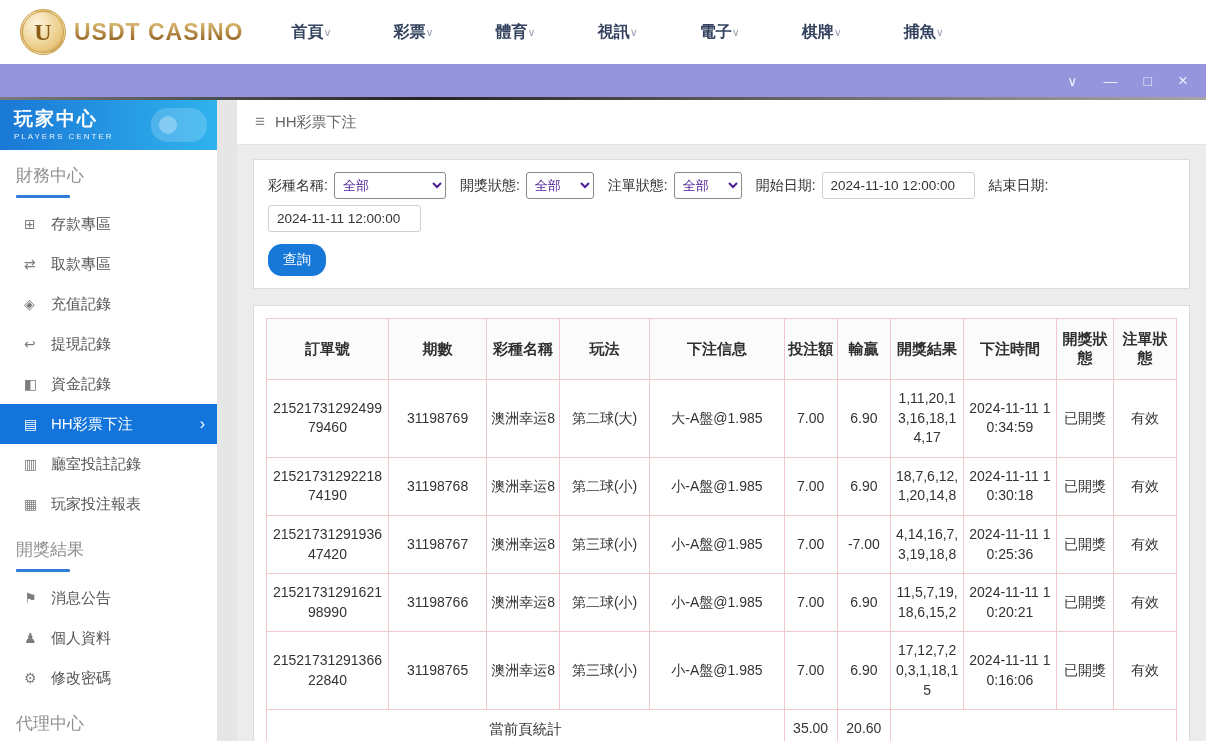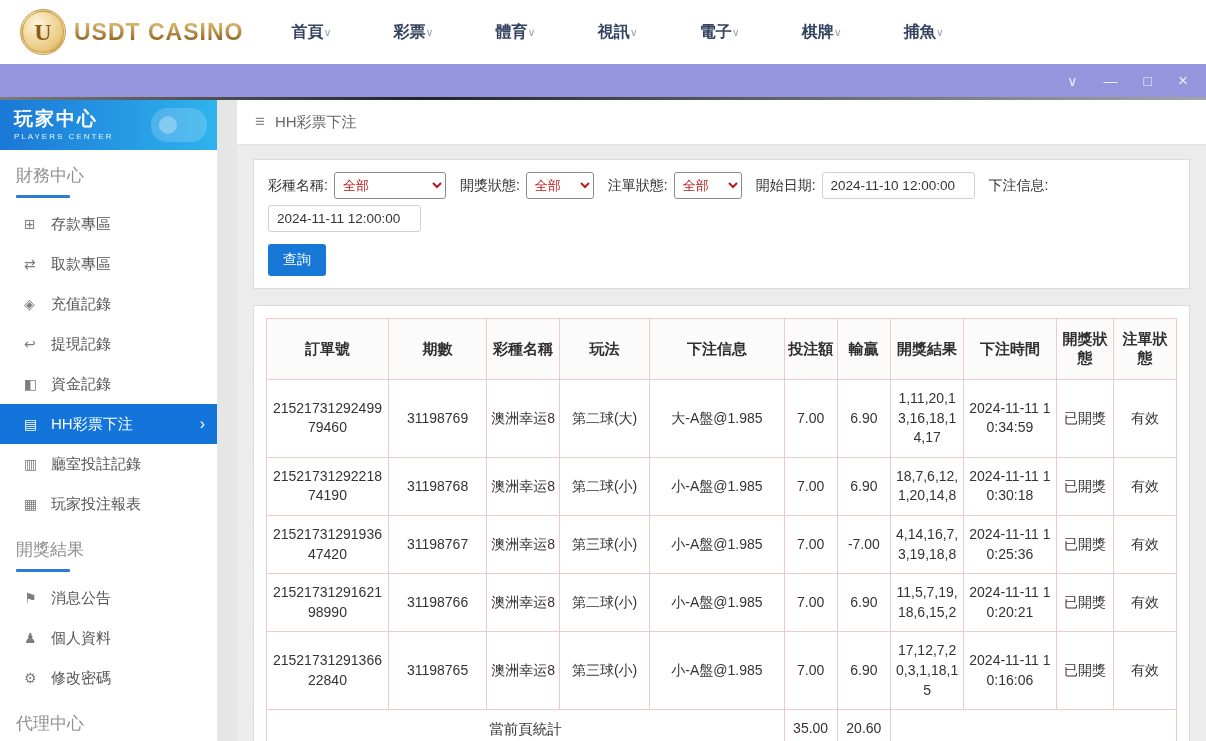--- a/index.html
+++ b/index.html
@@ -56,25 +56,25 @@
   .breadcrumb-bar .ham { color:#8a8a8a; font-size:17px; cursor:pointer; }
   .breadcrumb-bar .title { color:#666; font-size:15px; }
   .content { padding:14px 16px; }
 
   .panel { background:#fff; border:1px solid #dcdcdc; }
   .filter-panel { padding:12px 14px; margin-bottom:16px; }
   .filter-row { display:flex; align-items:center; flex-wrap:wrap; gap:6px; font-size:14px; color:#333; }
   .filter-row label { margin-left:8px; }
   .filter-row label:first-child { margin-left:0; }
   select { height:27px; border:1px solid #8a8a8a; border-radius:3px; background:#fff;
-    font-size:13px; color:#b91c1c; padding:0 4px; min-width:68px; }
+    font-size:13px; color:#4c1d95; padding:0 4px; min-width:68px; }
   select.wide { min-width:112px; }
   .date-input { height:27px; width:153px; border:1px solid #cfcfcf; border-radius:3px;
     padding:0 8px; font-size:13.5px; color:#333; }
-  .btn-search { margin-top:12px; background:#1778d8; color:#fff; border:none; border-radius:3px;
+  .btn-search { margin-top:12px; background:#1778d8; color:#fff; border:none; border-radius:14px;
     padding:7px 15px; font-size:14px; cursor:pointer; }
 
   
   .table-panel { padding:12px; margin-bottom:16px; }
   table { width:100%; border-collapse:collapse; table-layout:fixed; }
   th, td { border:1px solid #f0caca; text-align:center; vertical-align:middle; }
   th { font-size:15px; color:#2f2f2f; padding:11px 3px; background:#fbfbfb; font-weight:bold; }
   td { font-size:14px; color:#333; padding:9px 4px; line-height:1.4; word-break:break-all; }
   td.sum-label { font-size:14.5px; }
 </style>
@@ -217,21 +217,21 @@
           <label>開獎狀態:</label>
           <select>
             <option>全部</option>
           </select>
           <label>注單狀態:</label>
           <select>
             <option>全部</option>
           </select>
           <label>開始日期:</label>
           <input class="date-input" value="2024-11-10 12:00:00" style="">
-          <label>下注信息:</label>
+          <label>結束日期:</label>
           <input class="date-input" value="2024-11-11 12:00:00" style="">
         </div>
         <button class="btn-search">查詢</button>
       </div>
 
       <div class="panel table-panel">
         <table>
           <colgroup>
             <col style="width:13.4%">
               <col style="width:10.8%">

